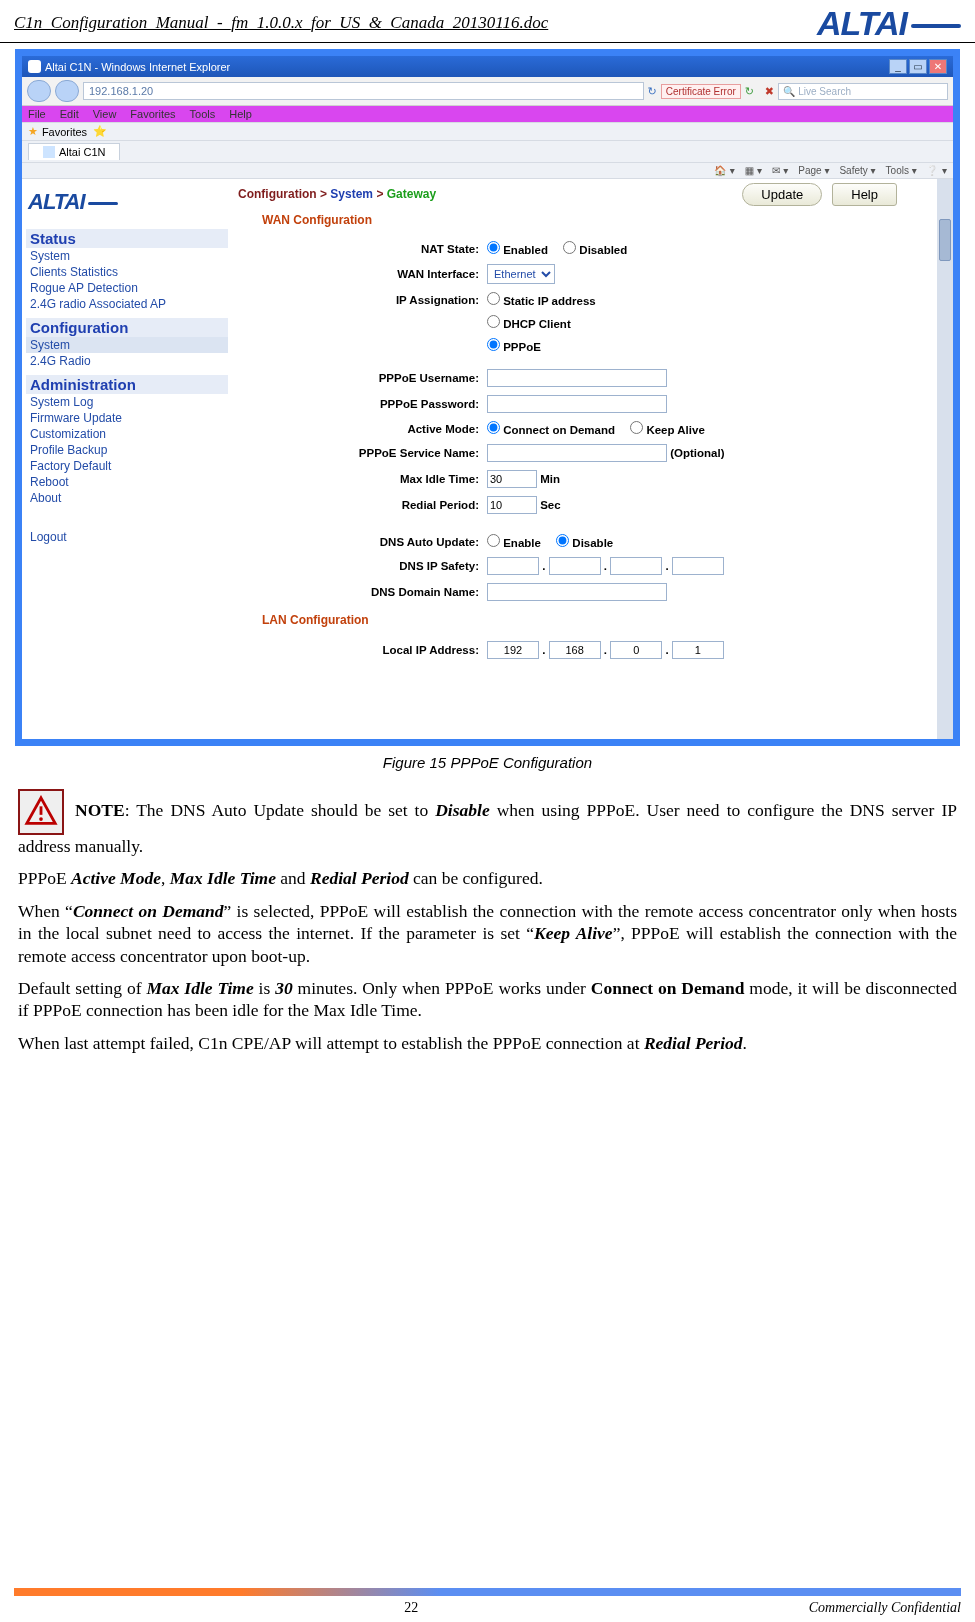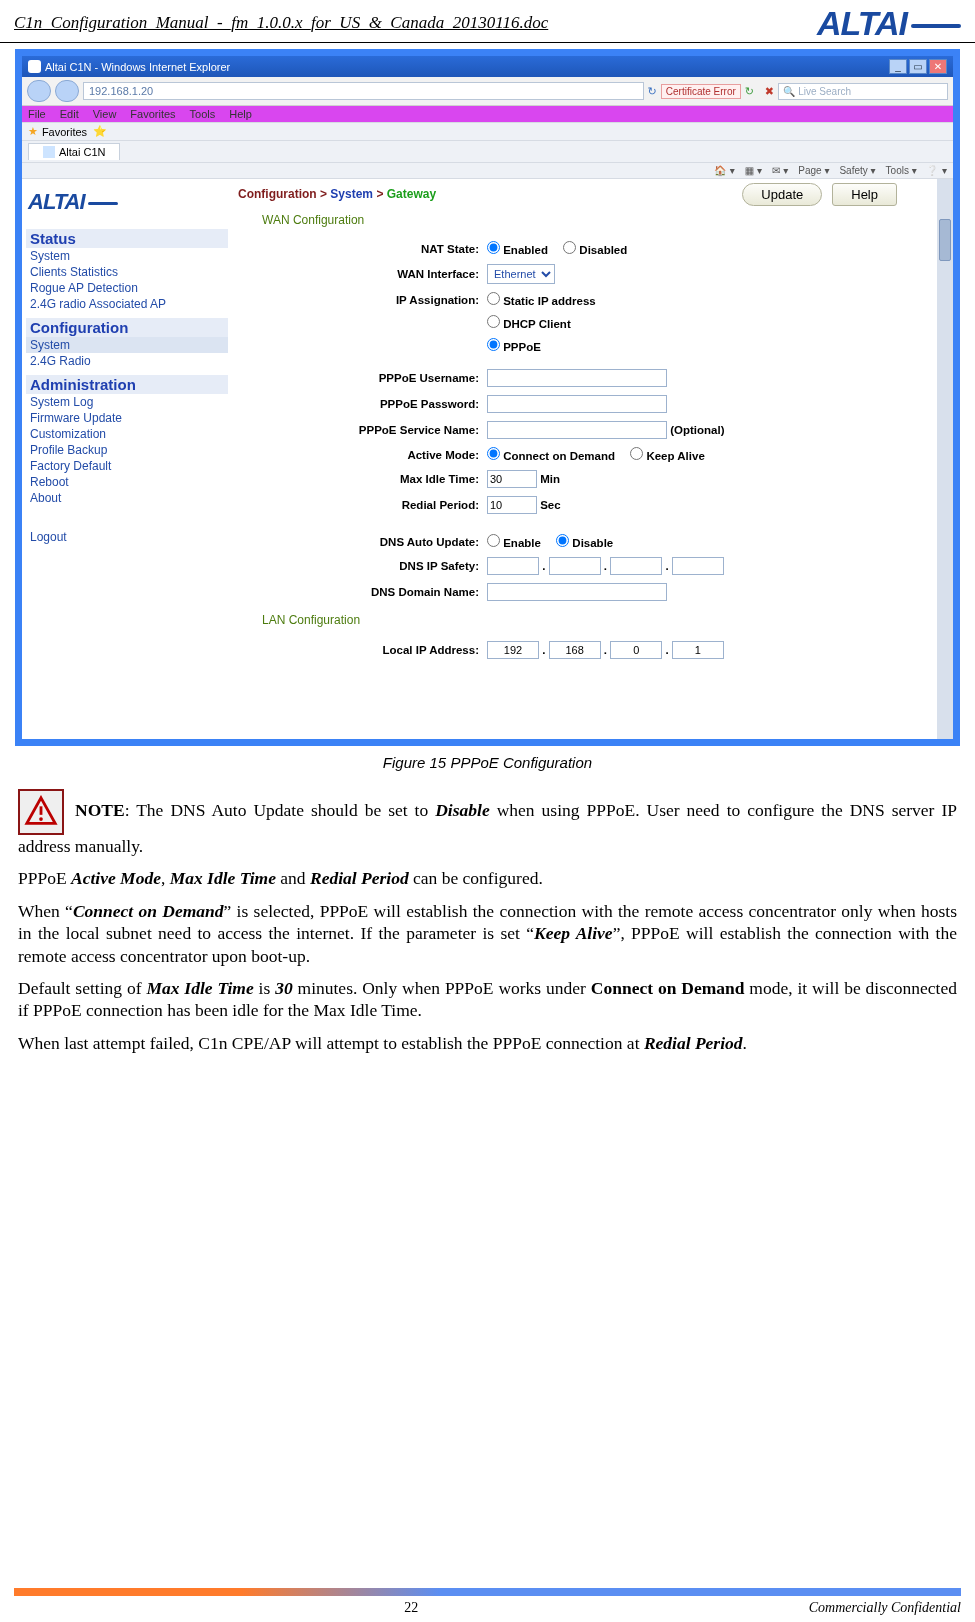--- a/index.html
+++ b/index.html
@@ -158,21 +158,21 @@
   }
   .crumb .c1 { color:#7f1d1d;margin-top:11px; }
   .crumb .c2 { color:#1f3fb0; }
   .crumb .c3 { color:#1b9e1b; }
   .help-row { position:absolute; right:40px; top:4px; display:flex; gap:10px; align-items:center; }
   .btn3d {
     background:linear-gradient(#fdfdfa,#e9e9d8);
     border:1px solid #b2b29a; border-radius:12px; padding:3px 18px;
     font-family:Verdana,sans-serif; font-size:13px;
   }
-  .sect-head { color:#4d7c0f; font-weight:normal; margin:6px 0 10px 24px; }
+  .sect-head { color:#c2410c; font-weight:bold; margin:6px 0 10px 24px; }
   .form-tbl { width:100%; border-collapse:collapse; }
   .form-tbl td { padding:4px 4px; vertical-align:middle; font-weight:bold; font-size:11.5px; }
   .form-tbl td.lbl { text-align:right; width:245px; }
   .vals { font-weight:bold; font-size:11.5px; }
   .vals label { font-weight:bold; margin-right:12px;}
   .vals input[type=text]{
     border:1px solid #9db2ce; height:18px; font-size:11px; padding:0 2px;
     background:#fff;
   }
   .vals select{
@@ -345,29 +345,29 @@
             </tr>
         <tr>
           <td class="lbl">PPPoE Username:</td>
           <td class="vals"><input type="text" style="width: 180px;"></td>
         </tr>
         <tr>
           <td class="lbl">PPPoE Password:</td>
           <td class="vals"><input type="text" style="width: 180px;"></td>
         </tr>
         <tr>
-          <td class="lbl">PPPoE Service Name:</td>
-          <td class="vals"><input type="text" style="width: 180px;"> <span class="opt">(Optional)</span></td>
-        </tr>
-        <tr>
           <td class="lbl">Active Mode:</td>
           <td class="vals">
             <label><input type="radio" checked="" style=""> <span>Connect on Demand</span></label>
             <label><input type="radio" style=""> <span>Keep Alive</span></label>
           </td>
+        </tr>
+        <tr>
+          <td class="lbl">PPPoE Service Name:</td>
+          <td class="vals"><input type="text" style="width: 180px;"> <span class="opt">(Optional)</span></td>
         </tr>
         <tr>
           <td class="lbl">Max Idle Time:</td>
           <td class="vals"><input type="text" style="width: 50px;" value="30"> <span>Min</span></td>
         </tr>
         <tr>
           <td class="lbl">Redial Period:</td>
           <td class="vals"><input type="text" style="width: 50px;" value="10"> <span>Sec</span></td>
         </tr>
         <tr>

